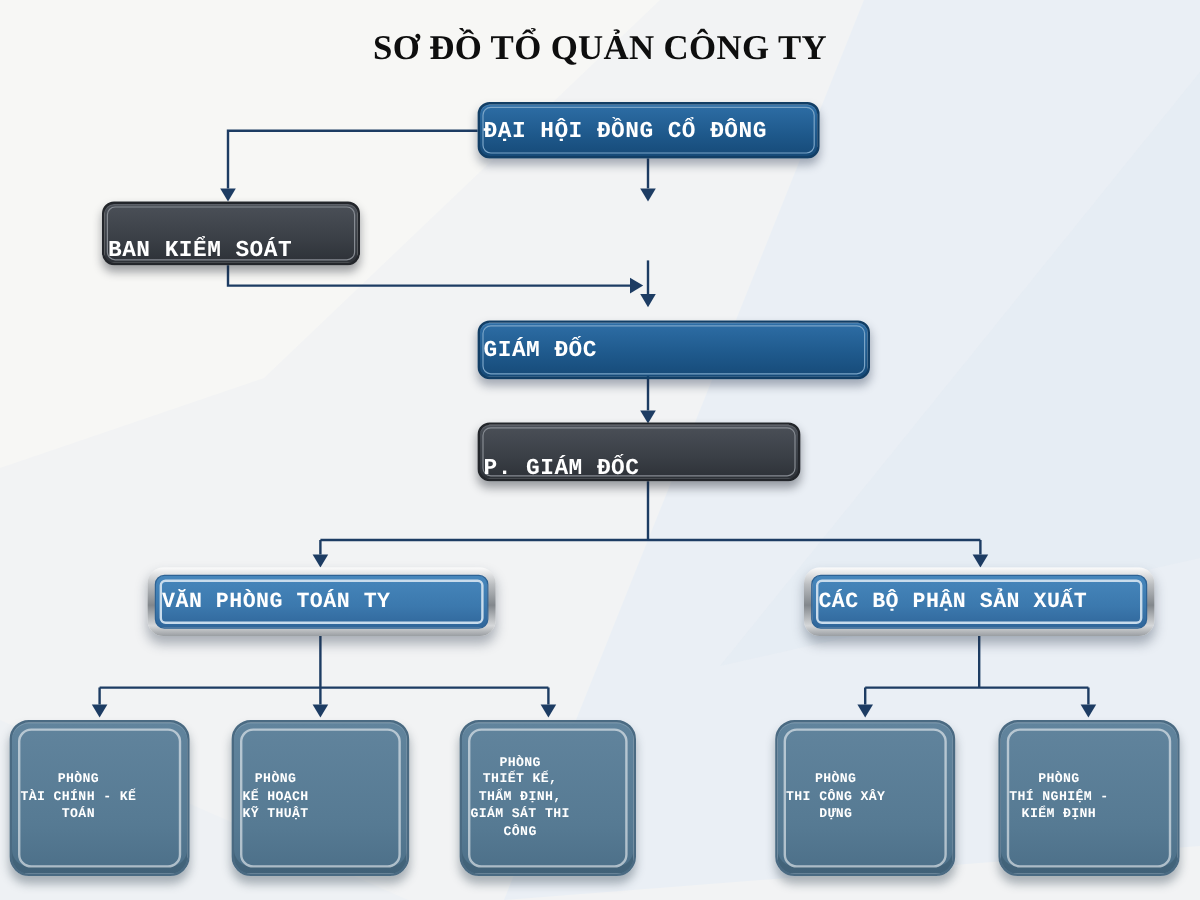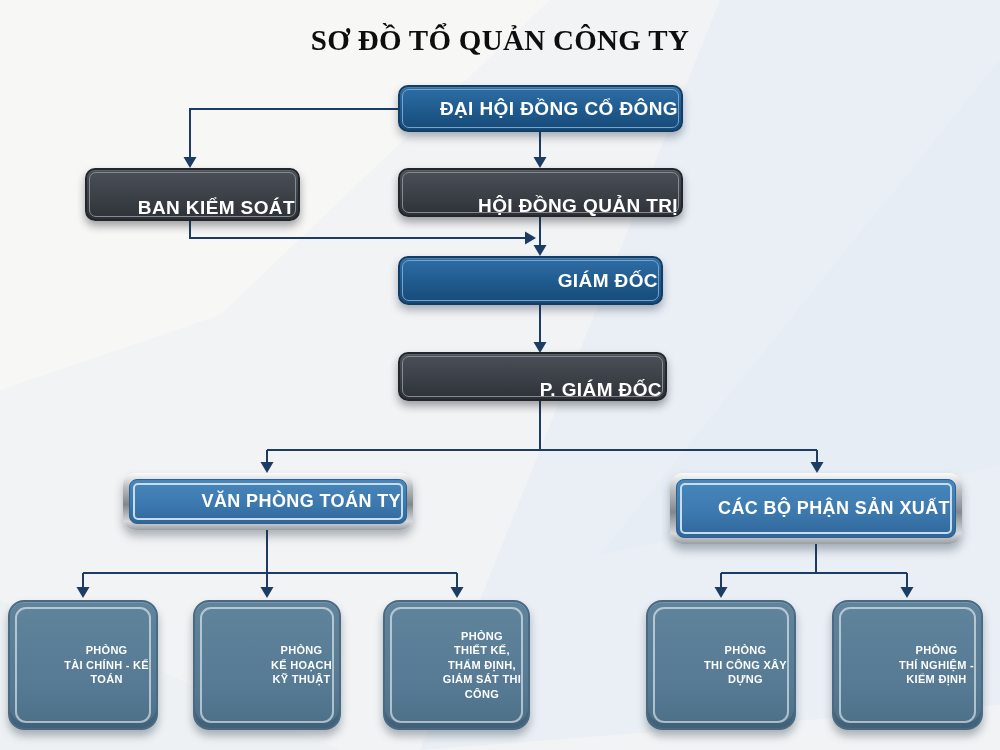--- a/index.html
+++ b/index.html
@@ -18,22 +18,22 @@
   .title{
     position:absolute;top:24px;left:0;width:100%;text-align:center;
     font-family:"Liberation Serif",serif;font-weight:700;font-size:29px;
     color:#0e0e0e;letter-spacing:.3px;z-index:3;
   }
 
   svg.connectors{position:absolute;left:0;top:0;z-index:1;}
 
   .node{position:absolute;z-index:2;box-sizing:border-box;}
   .node .inner{
-    position:absolute;display:flex;align-items:center;justify-content:flex-end;
-    text-align:center;box-sizing:border-box;
+    position:absolute;display:flex;align-items:center;justify-content:flex-start;
+    text-align:center;box-sizing:border-box;font-family:Liberation Mono, monospace;
   }
   .node span{
     color:#ffffff;font-weight:700;letter-spacing:.4px;text-align:center;
     white-space:pre-line;
   }
 
   
   .styleA{
     background:linear-gradient(180deg,#2e6ea6 0%,#1f5a8d 55%,#164a78 100%);
     border:2px solid #123e65;border-radius:10px;
@@ -118,47 +118,42 @@
         <span>ĐẠI HỘI ĐỒNG CỔ ĐÔNG</span>
       </div>
   </div>
 
   <div class="node styleB" style="left:85px;top:168px;width:215px;height:53px;">
     <div class="inner">
         <span>BAN KIỂM SOÁT</span>
       </div>
   </div>
 
-  <div class="node styleB" style="left:398px;top:168px;width:285px;height:49px;">
-    <div class="inner">
-        <span>HỘI ĐỒNG QUẢN TRỊ</span>
-      </div>
-  </div>
-
-  <div class="node styleA" style="left:398px;top:256px;width:265px;height:49px;">
+
+  <div class="node styleA" style="left:398px;top:267px;width:327px;height:49px;">
     <div class="inner">
         <span>GIÁM ĐỐC</span>
       </div>
   </div>
 
   <div class="node styleB" style="left:398px;top:352px;width:269px;height:49px;">
     <div class="inner">
         <span>P. GIÁM ĐỐC</span>
       </div>
   </div>
 
   <div class="node styleC" style="left:123px;top:473px;width:290px;height:57px;">
     <div class="fillC">
         <div class="inner">
           <span>VĂN PHÒNG TOÁN TY</span>
         </div>
       </div>
   </div>
 
-  <div class="node styleC" style="left:670px;top:473px;width:292px;height:71px;">
+  <div class="node styleC" style="left:670px;top:473px;width:292px;height:57px;">
     <div class="fillC">
         <div class="inner">
           <span>CÁC BỘ PHẬN SẢN XUẤT</span>
         </div>
       </div>
   </div>
 
   <div class="node styleD" style="left:8px;top:600px;width:150px;height:130px;">
     <div class="inner">
         <span>PHÒNG

